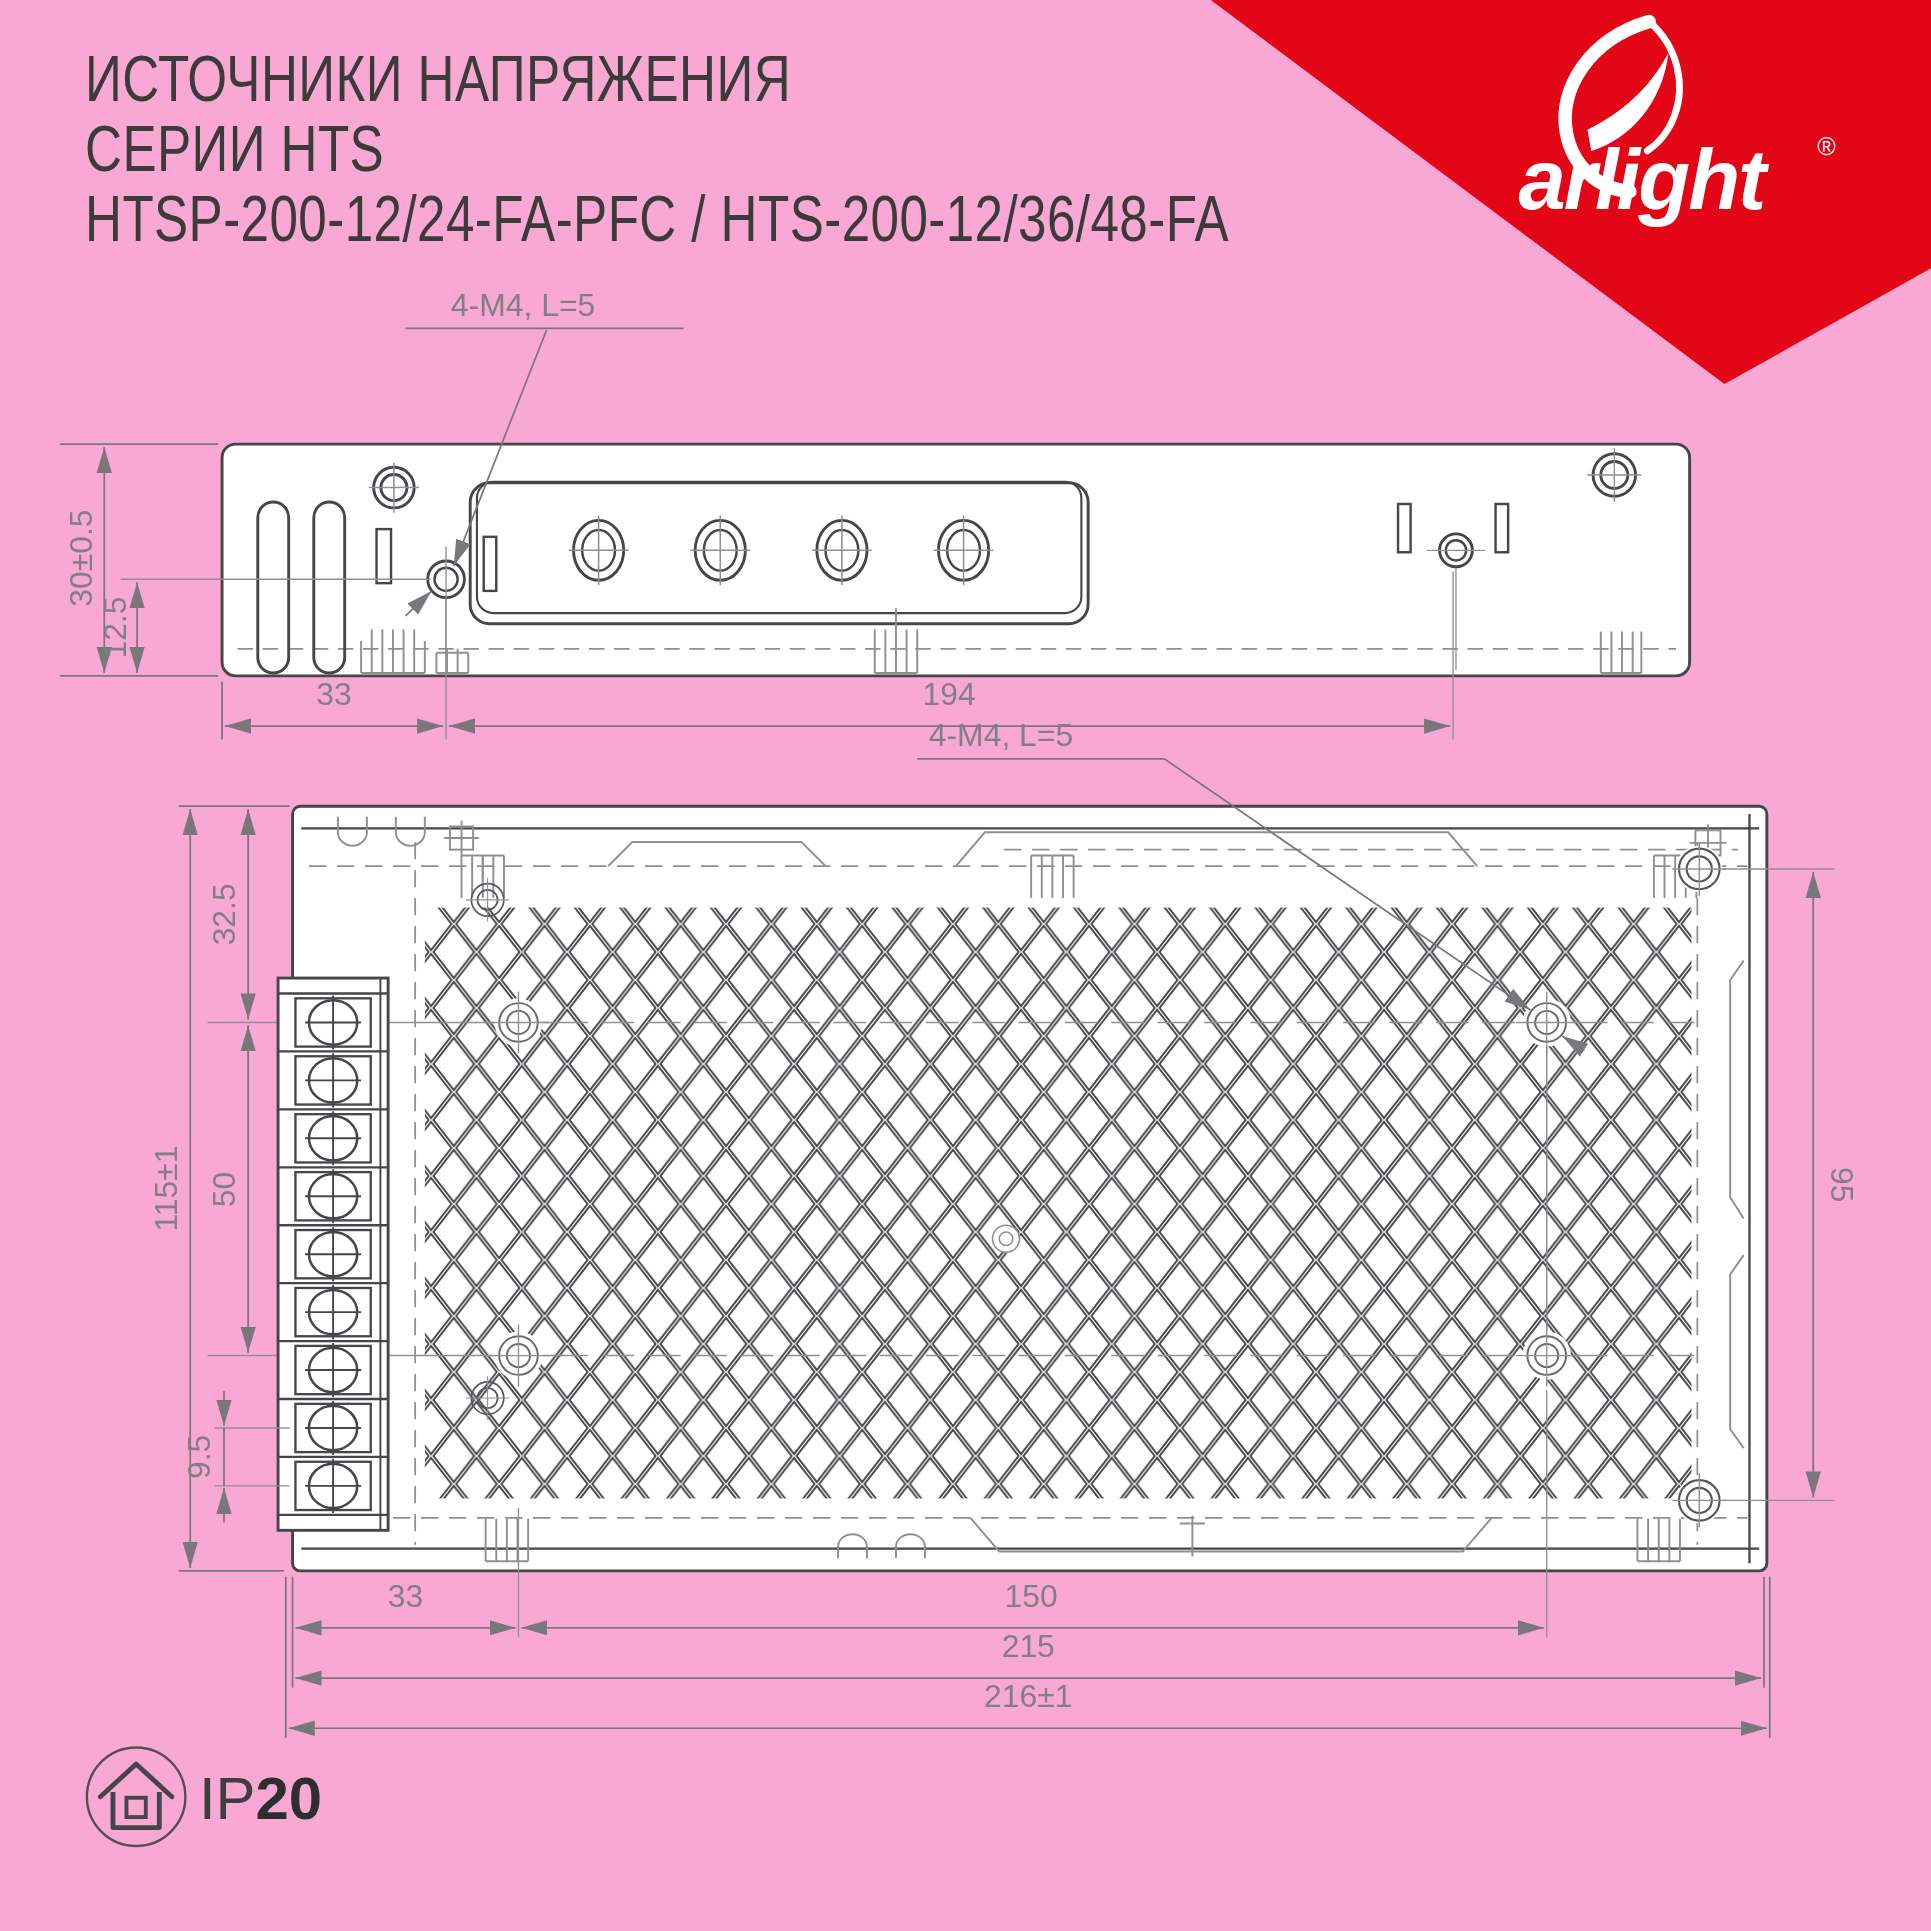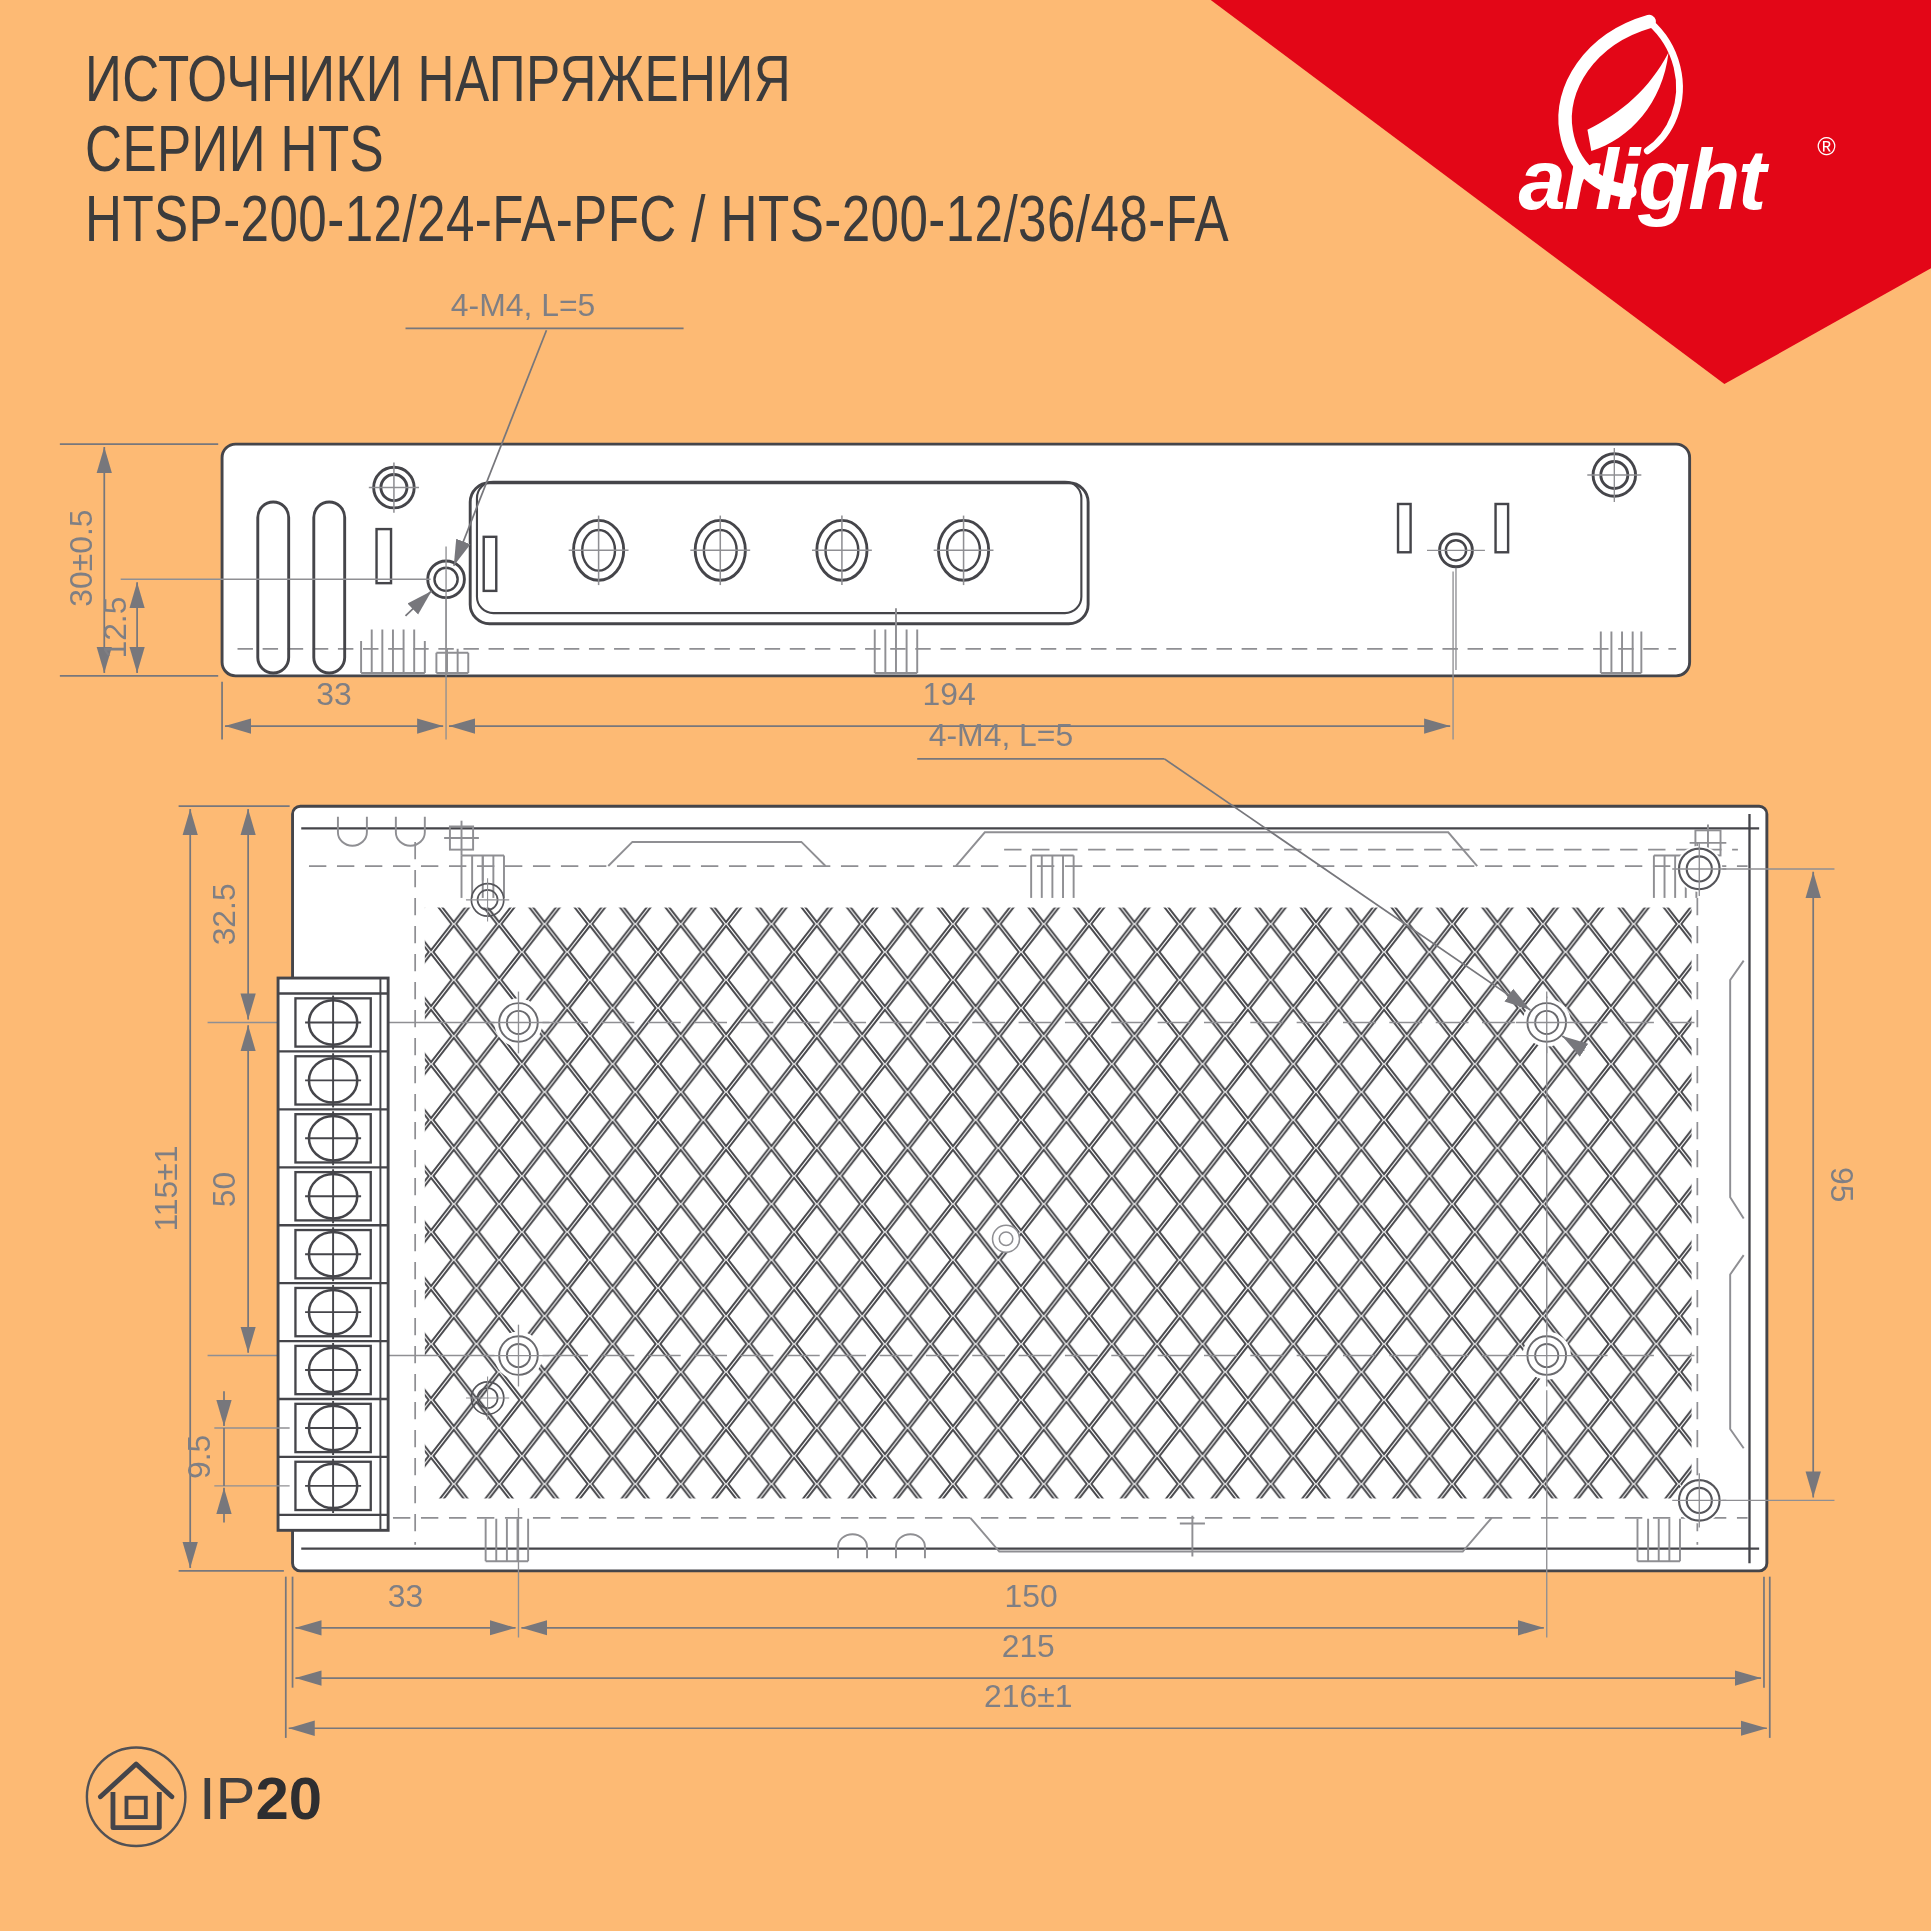--- a/index.html
+++ b/index.html
@@ -1,16 +1,16 @@
 <!DOCTYPE html>
 <html><head>
 <meta charset="utf-8">
 <style>
   html,body{margin:0;padding:0;background:#ffffff;}
-  #stage{position:relative;width:1931px;height:1931px;background:#fdba74;overflow:hidden;
+  #stage{position:relative;width:1931px;height:1931px;background:#f9a8d4;overflow:hidden;
          font-family:"Liberation Sans","DejaVu Sans",sans-serif;}
   .titles{position:absolute;left:85px;top:44px;color:#3b3b3c;
           transform:scaleX(0.80);transform-origin:0 0;white-space:nowrap;}
   .titles .t{font-size:64px;line-height:70px;font-weight:400;letter-spacing:0.5px;}
   .red-tri{position:absolute;left:0;top:0;width:1931px;height:386px;background:#e30617;
            clip-path:polygon(62.7% 0%,100% 0%,100% 69.5%,89.3% 99.5%);}
   .logo-svg{position:absolute;left:1400px;top:9.7px;width:483px;height:222px;}
   svg text{font-family:"Liberation Sans","DejaVu Sans",sans-serif;}
   .dimtxt{font-size:33px;fill:#7f7f84;}
   .drawing{position:absolute;left:0;top:0;}

